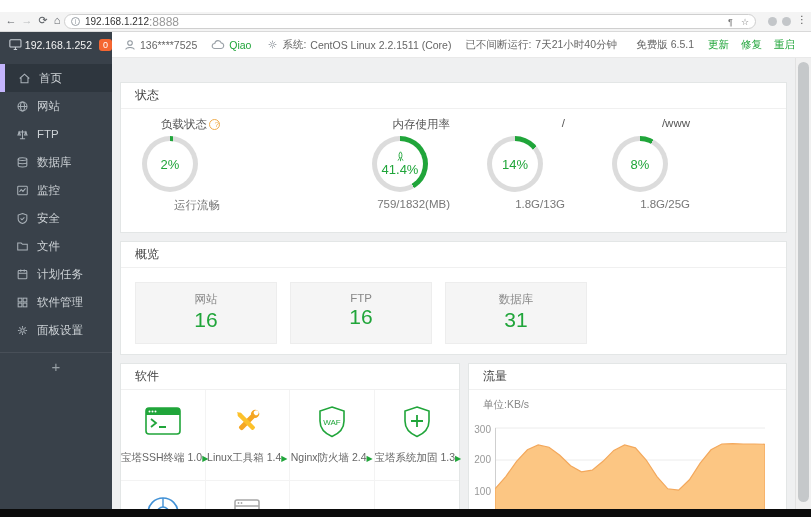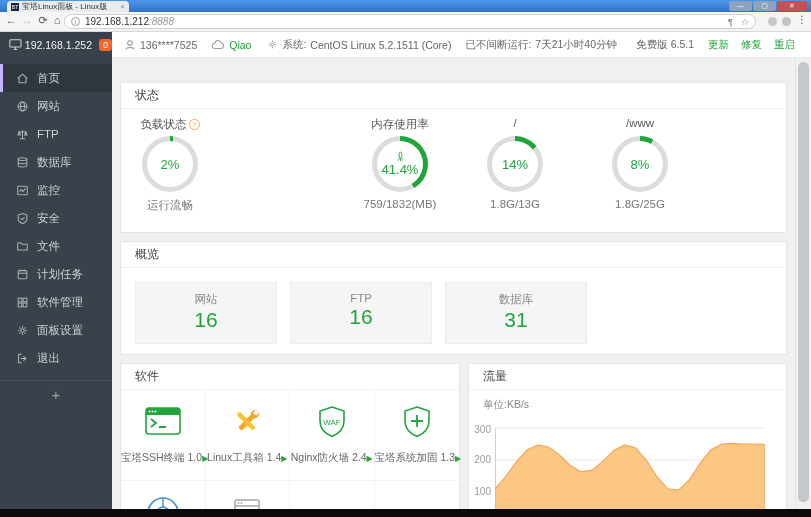--- a/index.html
+++ b/index.html
@@ -24,21 +24,21 @@
 
   .toolbar { position:absolute; left:0; top:12px; width:811px; height:20px;
     background:#f4f4f4; border-bottom:1px solid #d9d9d9; }
   .navic { position:absolute; top:2px; font-size:11px; color:#5f6368; width:14px; text-align:center; }
   .navic.dis { color:#b9bcbe; }
   .urlbox { position:absolute; left:64px; top:2px; width:692px; height:15px; background:#fff;
     border:1px solid #cfcfcf; border-radius:8px; display:flex; align-items:center; padding:0 6px; }
   .info-ic { width:9px; height:9px; border:1px solid #9aa0a6; border-radius:50%; color:#9aa0a6;
     font-size:7px; line-height:8px; text-align:center; margin-right:5px; flex:0 0 9px; }
   .url-host { font-size:10px; color:#333; }
-  .url-port { font-size:10px; color:#999;font-style:italic; }
+  .url-port { font-size:12px; color:#999; }
   .urlbox .right-ics { margin-left:auto; display:flex; gap:8px; color:#777; font-size:9px; }
   .ext-dot { position:absolute; top:5px; width:9px; height:9px; border-radius:50%; background:#c3c6c9; }
   .kebab { position:absolute; right:4px; top:2px; font-size:10px; color:#555; letter-spacing:0; }
 
   
   .appheader { position:absolute; left:0; top:32px; width:811px; height:26px; background:#fff;
     border-bottom:1px solid #e9e9e9; display:flex; align-items:center; font-size:10.5px;
     color:#666; padding-right:16px; }
   .ipblock { width:112px; height:26px; background:#39414a; color:#f2f2f2; display:flex;
     align-items:center; padding-left:9px; gap:3px; flex:0 0 112px; font-size:10.5px; }
@@ -46,35 +46,35 @@
     margin-left:4px; }
   .hitem { display:flex; align-items:center; gap:4px; }
   .green { color:#20a53a;text-align:right; }
   .hlink { color:#20a53a; cursor:pointer; }
 
   
   .sidebar { position:absolute; left:0; top:58px; width:112px; height:459px; background:#39414a;
     padding-top:6px; }
   .sitem { height:28px; display:flex; align-items:center; gap:8px; padding-left:16px;
     color:#ccd1d5; font-size:11.5px; cursor:pointer; }
-  .sitem.active { background:#2e363e; border-left:3px solid #c4b5fd; padding-left:13px; }
+  .sitem.active { background:#2e363e; border-left:5px solid #c4b5fd; padding-left:13px; }
   .si { width:13px; height:13px; stroke:#a9b1b8; fill:none; stroke-width:1.2; flex:0 0 13px; }
   .sdivider { margin:8px 0 0 0; border-top:1px solid rgba(255,255,255,.08); }
   .sadd { text-align:center; color:#98a0a6; font-size:15px; line-height:28px; cursor:pointer; }
 
   
   .main { position:absolute; left:112px; top:58px; width:683px; height:459px; background:#eff0f1;
     overflow:hidden; }
   .card { position:absolute; background:#fff; border:1px solid #e3e6e6; }
   .card-h { height:26px; line-height:25px; padding:0 14px; font-size:12px; color:#444;
     border-bottom:1px solid #f0f0f0; }
 
   
   #status-card { left:8px; top:24px; width:667px; height:151px; }
-  .gauge { position:absolute; width:100px; top:34px; text-align:center; }
+  .gauge { position:absolute; width:100px; top:34px; text-align:right; }
   .gauge-title { font-size:11.5px; color:#555; height:14px; }
   .help { display:inline-block; width:11px; height:11px; border:1px solid #f0ad4e; color:#f0ad4e;
     border-radius:50%; font-size:8px; line-height:10px; vertical-align:1px; margin-left:2px; }
   .help::after { content:"?"; }
   .ring { width:56px; height:56px; border-radius:50%; margin:5px auto 6px; position:relative; }
   .ring-in { position:absolute; inset:5px; background:#fff; border-radius:50%; display:flex;
     flex-direction:column; align-items:center; justify-content:center; }
   .pct { font-size:13px; color:#20a53a; }
   .gauge-sub { font-size:11.5px; color:#777; }
 
@@ -107,32 +107,20 @@
     border-left:1px solid #e2e2e2; }
   .thumb { position:absolute; left:2px; top:4px; width:11px; height:440px; background:#c5c8ca;
     border-radius:6px; }
   .bottombar { position:absolute; left:0; bottom:0; width:811px; height:8px; background:#0b0b0b; z-index:50; }
 </style>
 </head>
 <body>
 
 <div id="screen">
 
-  <div class="titlebar">
-    <div class="tab">
-      <span class="tab-favicon">BT</span>
-      <span class="tab-title">宝塔Linux面板 - Linux版</span>
-      <span class="tab-close">×</span>
-    </div>
-    <div class="winbtns">
-      <span class="winbtn">—</span>
-      <span class="winbtn">▢</span>
-      <span class="winbtn close">✕</span>
-    </div>
-  </div>
 
   <div class="toolbar">
     <span class="navic" style="left:4px">←</span>
     <span class="navic dis" style="left:20px">→</span>
     <span class="navic" style="left:36px">⟳</span>
     <span class="navic" style="left:50px">⌂</span>
     <div class="urlbox">
       <span class="info-ic">i</span>
       <span class="url-host">192.168.1.212</span>
       <span class="url-port">:8888</span>
@@ -167,21 +155,21 @@
         <path d="M3.6 9.5 a2.5 2.5 0 0 1 .2-5 a3.3 3.3 0 0 1 6.4-.6 a2.3 2.3 0 0 1-.6 5.6 Z" fill="none" stroke="#9aa1a7" stroke-width="1.1"></path>
       </svg>
       <span class="green">Qiao</span>
     </span>
     <span class="hitem" style="margin-left:16px">
       <svg width="11" height="11" viewBox="0 0 15 15">
         <circle cx="7.5" cy="7.5" r="2" fill="none" stroke="#9aa1a7" stroke-width="1.3"></circle>
         <path d="M7.5 2.2 v2 M7.5 10.8 v2 M2.2 7.5 h2 M10.8 7.5 h2 M3.9 3.9 l1.4 1.4 M9.7 9.7 l1.4 1.4 M11.1 3.9 L9.7 5.3 M5.3 9.7 L3.9 11.1" stroke="#9aa1a7" stroke-width="1.3"></path>
       </svg>
       <span>系统:</span>
-      <span>CentOS Linux 5.2.1511 (Core)</span>
+      <span>CentOS Linux 2.2.1511 (Core)</span>
     </span>
     <span class="hitem" style="margin-left:14px">
       <span>已不间断运行:</span>
       <span>7天21小时40分钟</span>
     </span>
     <span class="hitem" style="margin-left:auto">免费版 6.5.1</span>
     <span class="hlink" style="margin-left:14px">更新</span>
     <span class="hlink" style="margin-left:12px">修复</span>
     <span class="hlink" style="margin-left:12px">重启</span>
   </div>
@@ -249,27 +237,20 @@
           <rect x="8.2" y="8.2" width="4.3" height="4.3"></rect>
         </svg>
       <span>软件管理</span>
     </div>
     <div class="sitem">
       <svg class="si" viewBox="0 0 15 15">
           <circle cx="7.5" cy="7.5" r="2"></circle>
           <path d="M7.5 2.2 v2 M7.5 10.8 v2 M2.2 7.5 h2 M10.8 7.5 h2 M3.9 3.9 l1.4 1.4 M9.7 9.7 l1.4 1.4 M11.1 3.9 L9.7 5.3 M5.3 9.7 L3.9 11.1"></path>
         </svg>
       <span>面板设置</span>
-    </div>
-    <div class="sitem">
-      <svg class="si" viewBox="0 0 15 15">
-          <path d="M6.5 2.5 H3 V12.5 H6.5"></path>
-          <path d="M8.5 5 L11.5 7.5 L8.5 10 M11.5 7.5 H5.5"></path>
-        </svg>
-      <span>退出</span>
     </div>
     <div class="sdivider"></div>
     <div class="sadd">+</div>
   </div>
 
   <div class="main">
 
     <div class="card" id="status-card">
       <div class="card-h">状态</div>
       <div class="gauge" style="left:-1px">

